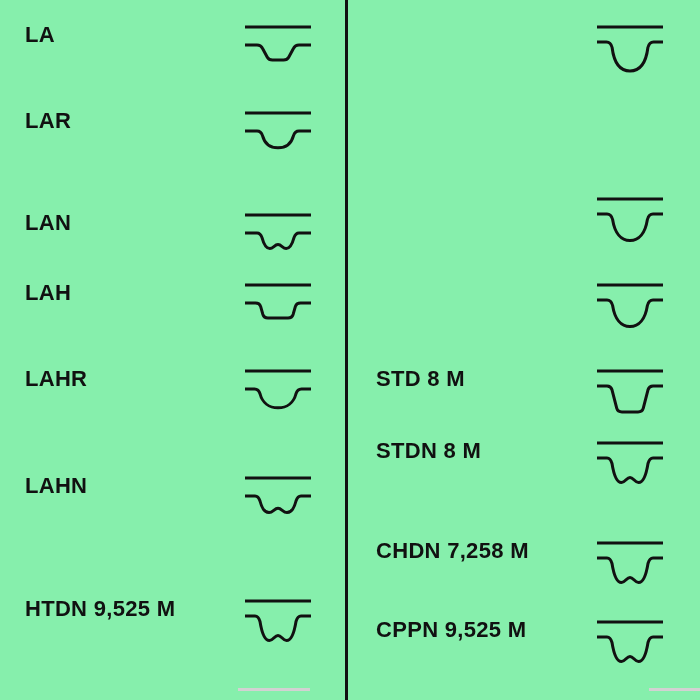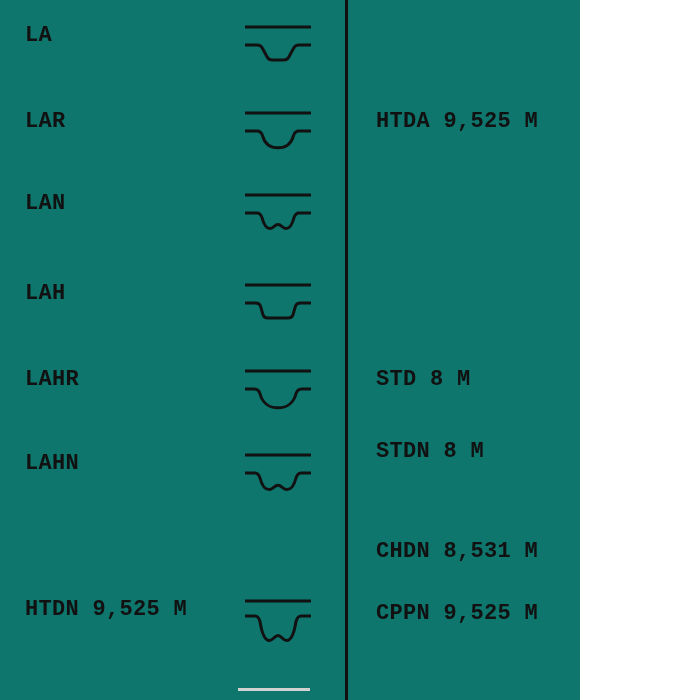--- a/index.html
+++ b/index.html
@@ -1,22 +1,22 @@
 <!DOCTYPE html>
 <html><head>
 <meta charset="utf-8">
 <style>
   html, body { margin: 0; padding: 0; background: #ffffff; }
   .page {
     position: relative;
-    width: 580px;
+    width: 700px;
     height: 700px;
-    background: #0f766e;
+    background: #86efac;
     overflow: hidden;
-    font-family: Liberation Mono, monospace;
+    font-family: Liberation Sans, sans-serif;
   }
   .divider {
     position: absolute;
     left: 345px;
     top: 0;
     width: 3px;
     height: 700px;
     background: #111111;
   }
   .row {
@@ -65,67 +65,60 @@
           <path d="M0,20 H12 C15,20 16.3,21 17.3,23 L22.3,32.2 C23.4,34.2 25,35 27.4,35 H38.6 C41,35 42.6,34.2 43.7,32.2 L48.7,23 C49.7,21 51,20 54,20 H66"></path>
         </svg></span>
   </div>
   <div class="row left" style="top:78px">
     <span class="lbl">LAR</span>
     <span class="icon"><svg viewBox="0 0 66 50" width="66" height="50" fill="none" stroke="#111111" stroke-width="3" stroke-linejoin="round" stroke-linecap="butt">
           <path d="M0,2 H66"></path>
           <path d="M0,20 H12 C15.4,20 16.6,21.6 17.5,24.6 C19.4,31.8 24.6,36.8 33,36.8 C41.4,36.8 46.6,31.8 48.5,24.6 C49.4,21.6 50.6,20 54,20 H66"></path>
         </svg></span>
   </div>
-  <div class="row left" style="top:160px">
+  <div class="row left" style="top:180px">
     <span class="lbl">LAN</span>
     <span class="icon"><svg viewBox="0 0 66 50" width="66" height="50" fill="none" stroke="#111111" stroke-width="3" stroke-linejoin="round" stroke-linecap="butt">
           <path d="M0,2 H66"></path>
           <path d="M0,20 H12 C15,20 16,21.6 17,24.6 C18.4,29.8 20.8,35.5 24.8,35.5 C28.4,35.5 29.4,31.6 33,31.6 C36.6,31.6 37.6,35.5 41.2,35.5 C45.2,35.5 47.6,29.8 49,24.6 C50,21.6 51,20 54,20 H66"></path>
         </svg></span>
   </div>
   <div class="row left" style="top:336px">
     <span class="lbl">LAHR</span>
     <span class="icon"><svg viewBox="0 0 66 50" width="66" height="50" fill="none" stroke="#111111" stroke-width="3" stroke-linejoin="round" stroke-linecap="butt">
           <path d="M0,2 H66"></path>
           <path d="M0,20 H9.5 C13,20 14.2,21.8 15.1,25 C17.3,33.6 24,38.8 33,38.8 C42,38.8 48.7,33.6 50.9,25 C51.8,21.8 53,20 56.5,20 H66"></path>
         </svg></span>
   </div>
   <div class="row left" style="top:250px">
     <span class="lbl">LAH</span>
     <span class="icon"><svg viewBox="0 0 66 50" width="66" height="50" fill="none" stroke="#111111" stroke-width="3" stroke-linejoin="round" stroke-linecap="butt">
           <path d="M0,2 H66"></path>
           <path d="M0,20 H10.5 C13.5,20 14.8,21 15.6,23.4 L17.8,31.2 C18.6,33.8 20.4,35 23,35 H43 C45.6,35 47.4,33.8 48.2,31.2 L50.4,23.4 C51.2,21 52.5,20 55.5,20 H66"></path>
         </svg></span>
   </div>
-  <div class="row left" style="top:420px">
+  <div class="row left" style="top:443px">
     <span class="lbl">LAHN</span>
     <span class="icon"><svg viewBox="0 0 66 50" width="66" height="50" fill="none" stroke="#111111" stroke-width="3" stroke-linejoin="round" stroke-linecap="butt">
           <path d="M0,2 H66"></path>
           <path d="M0,20 H10 C13,20 14,21.8 15,25 C16.7,31.6 19.6,36.6 24,36.6 C28,36.6 29.4,32.2 33,32.2 C36.6,32.2 38,36.6 42,36.6 C46.4,36.6 49.3,31.6 51,25 C52,21.8 53,20 56,20 H66"></path>
         </svg></span>
   </div>
   <div class="row left" style="top:566px">
     <span class="lbl">HTDN 9,525 M</span>
     <span class="icon"><svg viewBox="0 0 66 50" width="66" height="50" fill="none" stroke="#111111" stroke-width="3" stroke-linejoin="round" stroke-linecap="butt">
           <path d="M0,2 H66"></path>
           <path d="M0,17 H10 C13,17 14,19 15,22.5 C16.6,32.6 19.8,41.5 24.4,41.5 C28.4,41.5 29.6,36.4 33,36.4 C36.4,36.4 37.6,41.5 41.6,41.5 C46.2,41.5 49.4,32.6 51,22.5 C52,19 53,17 56,17 H66"></path>
         </svg></span>
   </div>
 
   <div class="row right" style="top:-8px">
     <span class="icon"><svg viewBox="0 0 66 50" width="66" height="50" fill="none" stroke="#111111" stroke-width="3" stroke-linejoin="round" stroke-linecap="butt">
           <path d="M0,2 H66"></path>
           <path d="M0,17 H9.5 C13,17 14.2,19 15.1,22.5 C17,38 23.4,46 33,46 C42.6,46 49,38 50.9,22.5 C51.8,19 53,17 56.5,17 H66"></path>
-        </svg></span>
-  </div>
-  <div class="row right" style="top:78px">
-    <span class="lbl">HTDA 9,525 M</span>
-    <span class="icon"><svg viewBox="0 0 66 50" width="66" height="50" fill="none" stroke="#111111" stroke-width="3" stroke-linejoin="round" stroke-linecap="butt">
-          <path d="M0,2 H66"></path>
-          <path d="M0,17 H10 C13.5,17 14.7,19 15.6,22.5 C17.7,36 24,43.6 33,43.6 C42,43.6 48.3,36 50.4,22.5 C51.3,19 52.5,17 56,17 H66"></path>
         </svg></span>
   </div>
   <div class="row right" style="top:164px">
     <span class="icon"><svg viewBox="0 0 66 50" width="66" height="50" fill="none" stroke="#111111" stroke-width="3" stroke-linejoin="round" stroke-linecap="butt">
           <path d="M0,2 H66"></path>
           <path d="M0,17 H10 C13.5,17 14.7,19 15.6,22.5 C17.7,36 24,43.6 33,43.6 C42,43.6 48.3,36 50.4,22.5 C51.3,19 52.5,17 56,17 H66"></path>
         </svg></span>
   </div>
   <div class="row right" style="top:250px">
     <span class="icon"><svg viewBox="0 0 66 50" width="66" height="50" fill="none" stroke="#111111" stroke-width="3" stroke-linejoin="round" stroke-linecap="butt">
@@ -141,27 +134,27 @@
         </svg></span>
   </div>
   <div class="row right" style="top:408px">
     <span class="lbl">STDN 8 M</span>
     <span class="icon"><svg viewBox="0 0 66 50" width="66" height="50" fill="none" stroke="#111111" stroke-width="3" stroke-linejoin="round" stroke-linecap="butt">
           <path d="M0,2 H66"></path>
           <path d="M0,17 H10 C13,17 14,19 15,22.5 C16.6,32.6 19.8,41.5 24.4,41.5 C28.4,41.5 29.6,36.4 33,36.4 C36.4,36.4 37.6,41.5 41.6,41.5 C46.2,41.5 49.4,32.6 51,22.5 C52,19 53,17 56,17 H66"></path>
         </svg></span>
   </div>
   <div class="row right" style="top:508px">
-    <span class="lbl">CHDN 8,531 M</span>
+    <span class="lbl">CHDN 7,258 M</span>
     <span class="icon"><svg viewBox="0 0 66 50" width="66" height="50" fill="none" stroke="#111111" stroke-width="3" stroke-linejoin="round" stroke-linecap="butt">
           <path d="M0,2 H66"></path>
           <path d="M0,17 H10 C13,17 14,19 15,22.5 C16.6,32.6 19.8,41.5 24.4,41.5 C28.4,41.5 29.6,36.4 33,36.4 C36.4,36.4 37.6,41.5 41.6,41.5 C46.2,41.5 49.4,32.6 51,22.5 C52,19 53,17 56,17 H66"></path>
         </svg></span>
   </div>
-  <div class="row right" style="top:570px">
+  <div class="row right" style="top:587px">
     <span class="lbl">CPPN 9,525 M</span>
     <span class="icon"><svg viewBox="0 0 66 50" width="66" height="50" fill="none" stroke="#111111" stroke-width="3" stroke-linejoin="round" stroke-linecap="butt">
           <path d="M0,2 H66"></path>
           <path d="M0,17 H10 C13,17 14,19 15,22.5 C16.6,32.6 19.8,41.5 24.4,41.5 C28.4,41.5 29.6,36.4 33,36.4 C36.4,36.4 37.6,41.5 41.6,41.5 C46.2,41.5 49.4,32.6 51,22.5 C52,19 53,17 56,17 H66"></path>
         </svg></span>
   </div>
 
   <div class="hint hint-l"></div>
   <div class="hint hint-r"></div>
 

